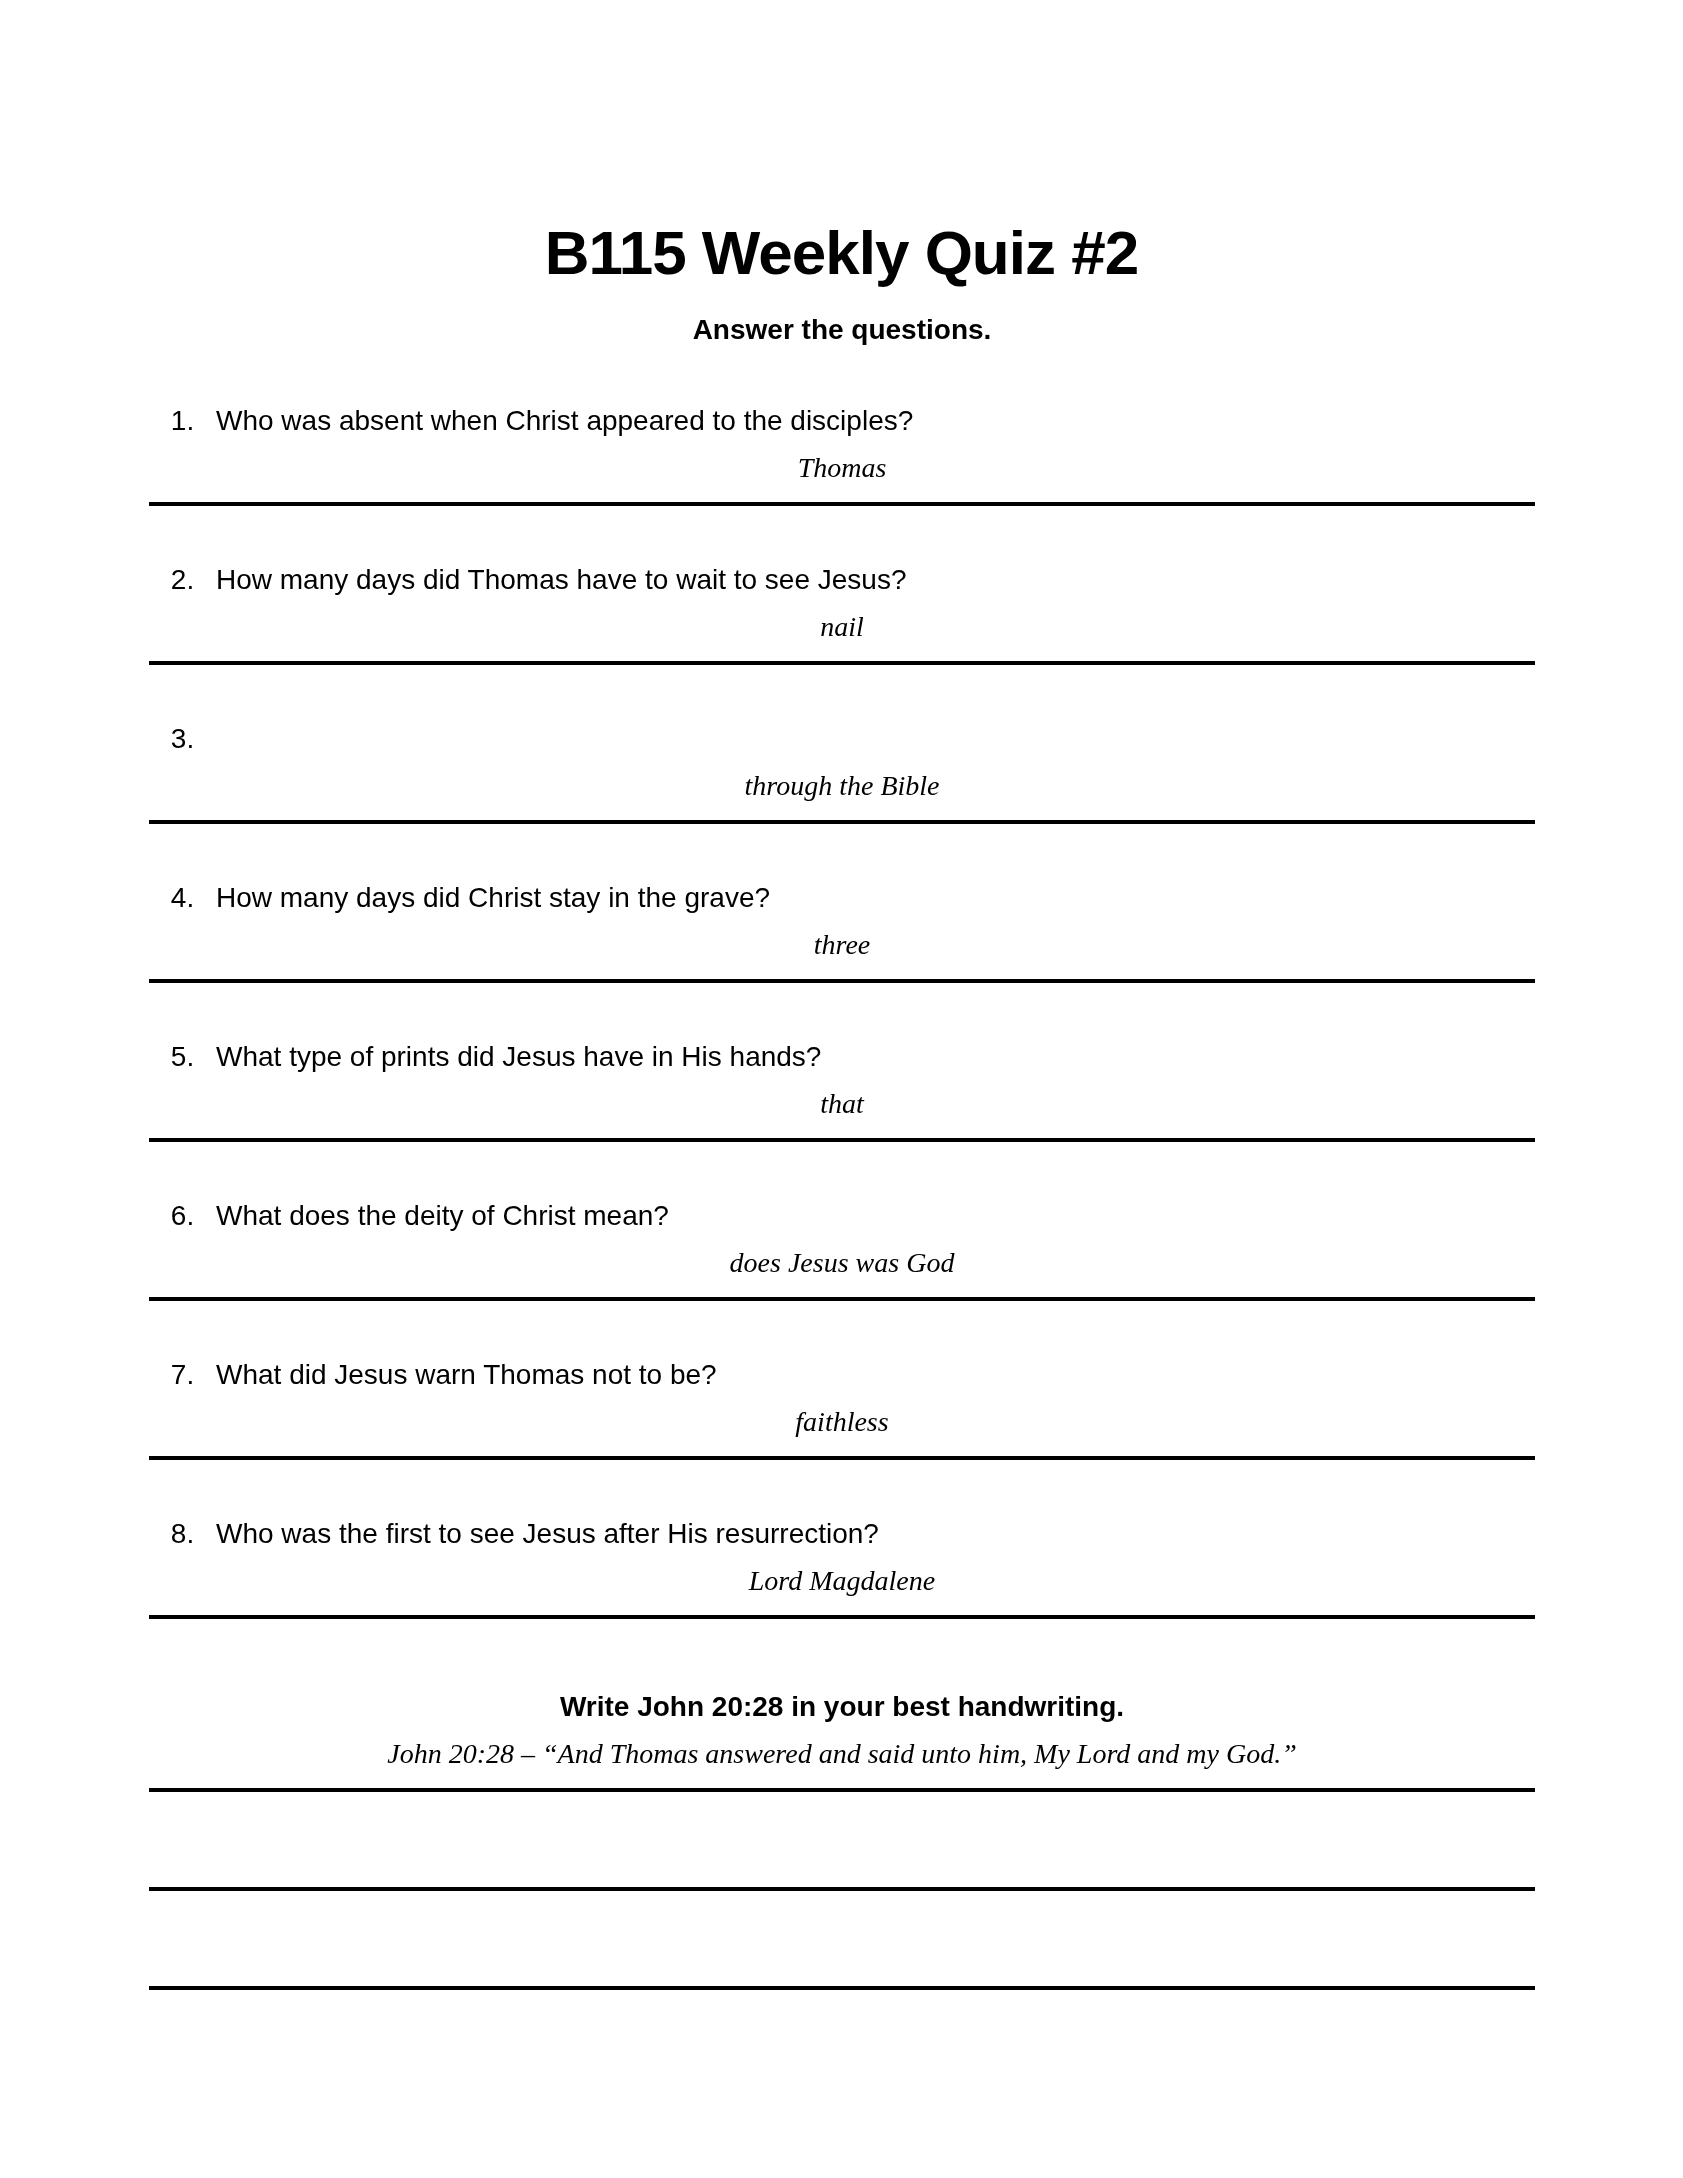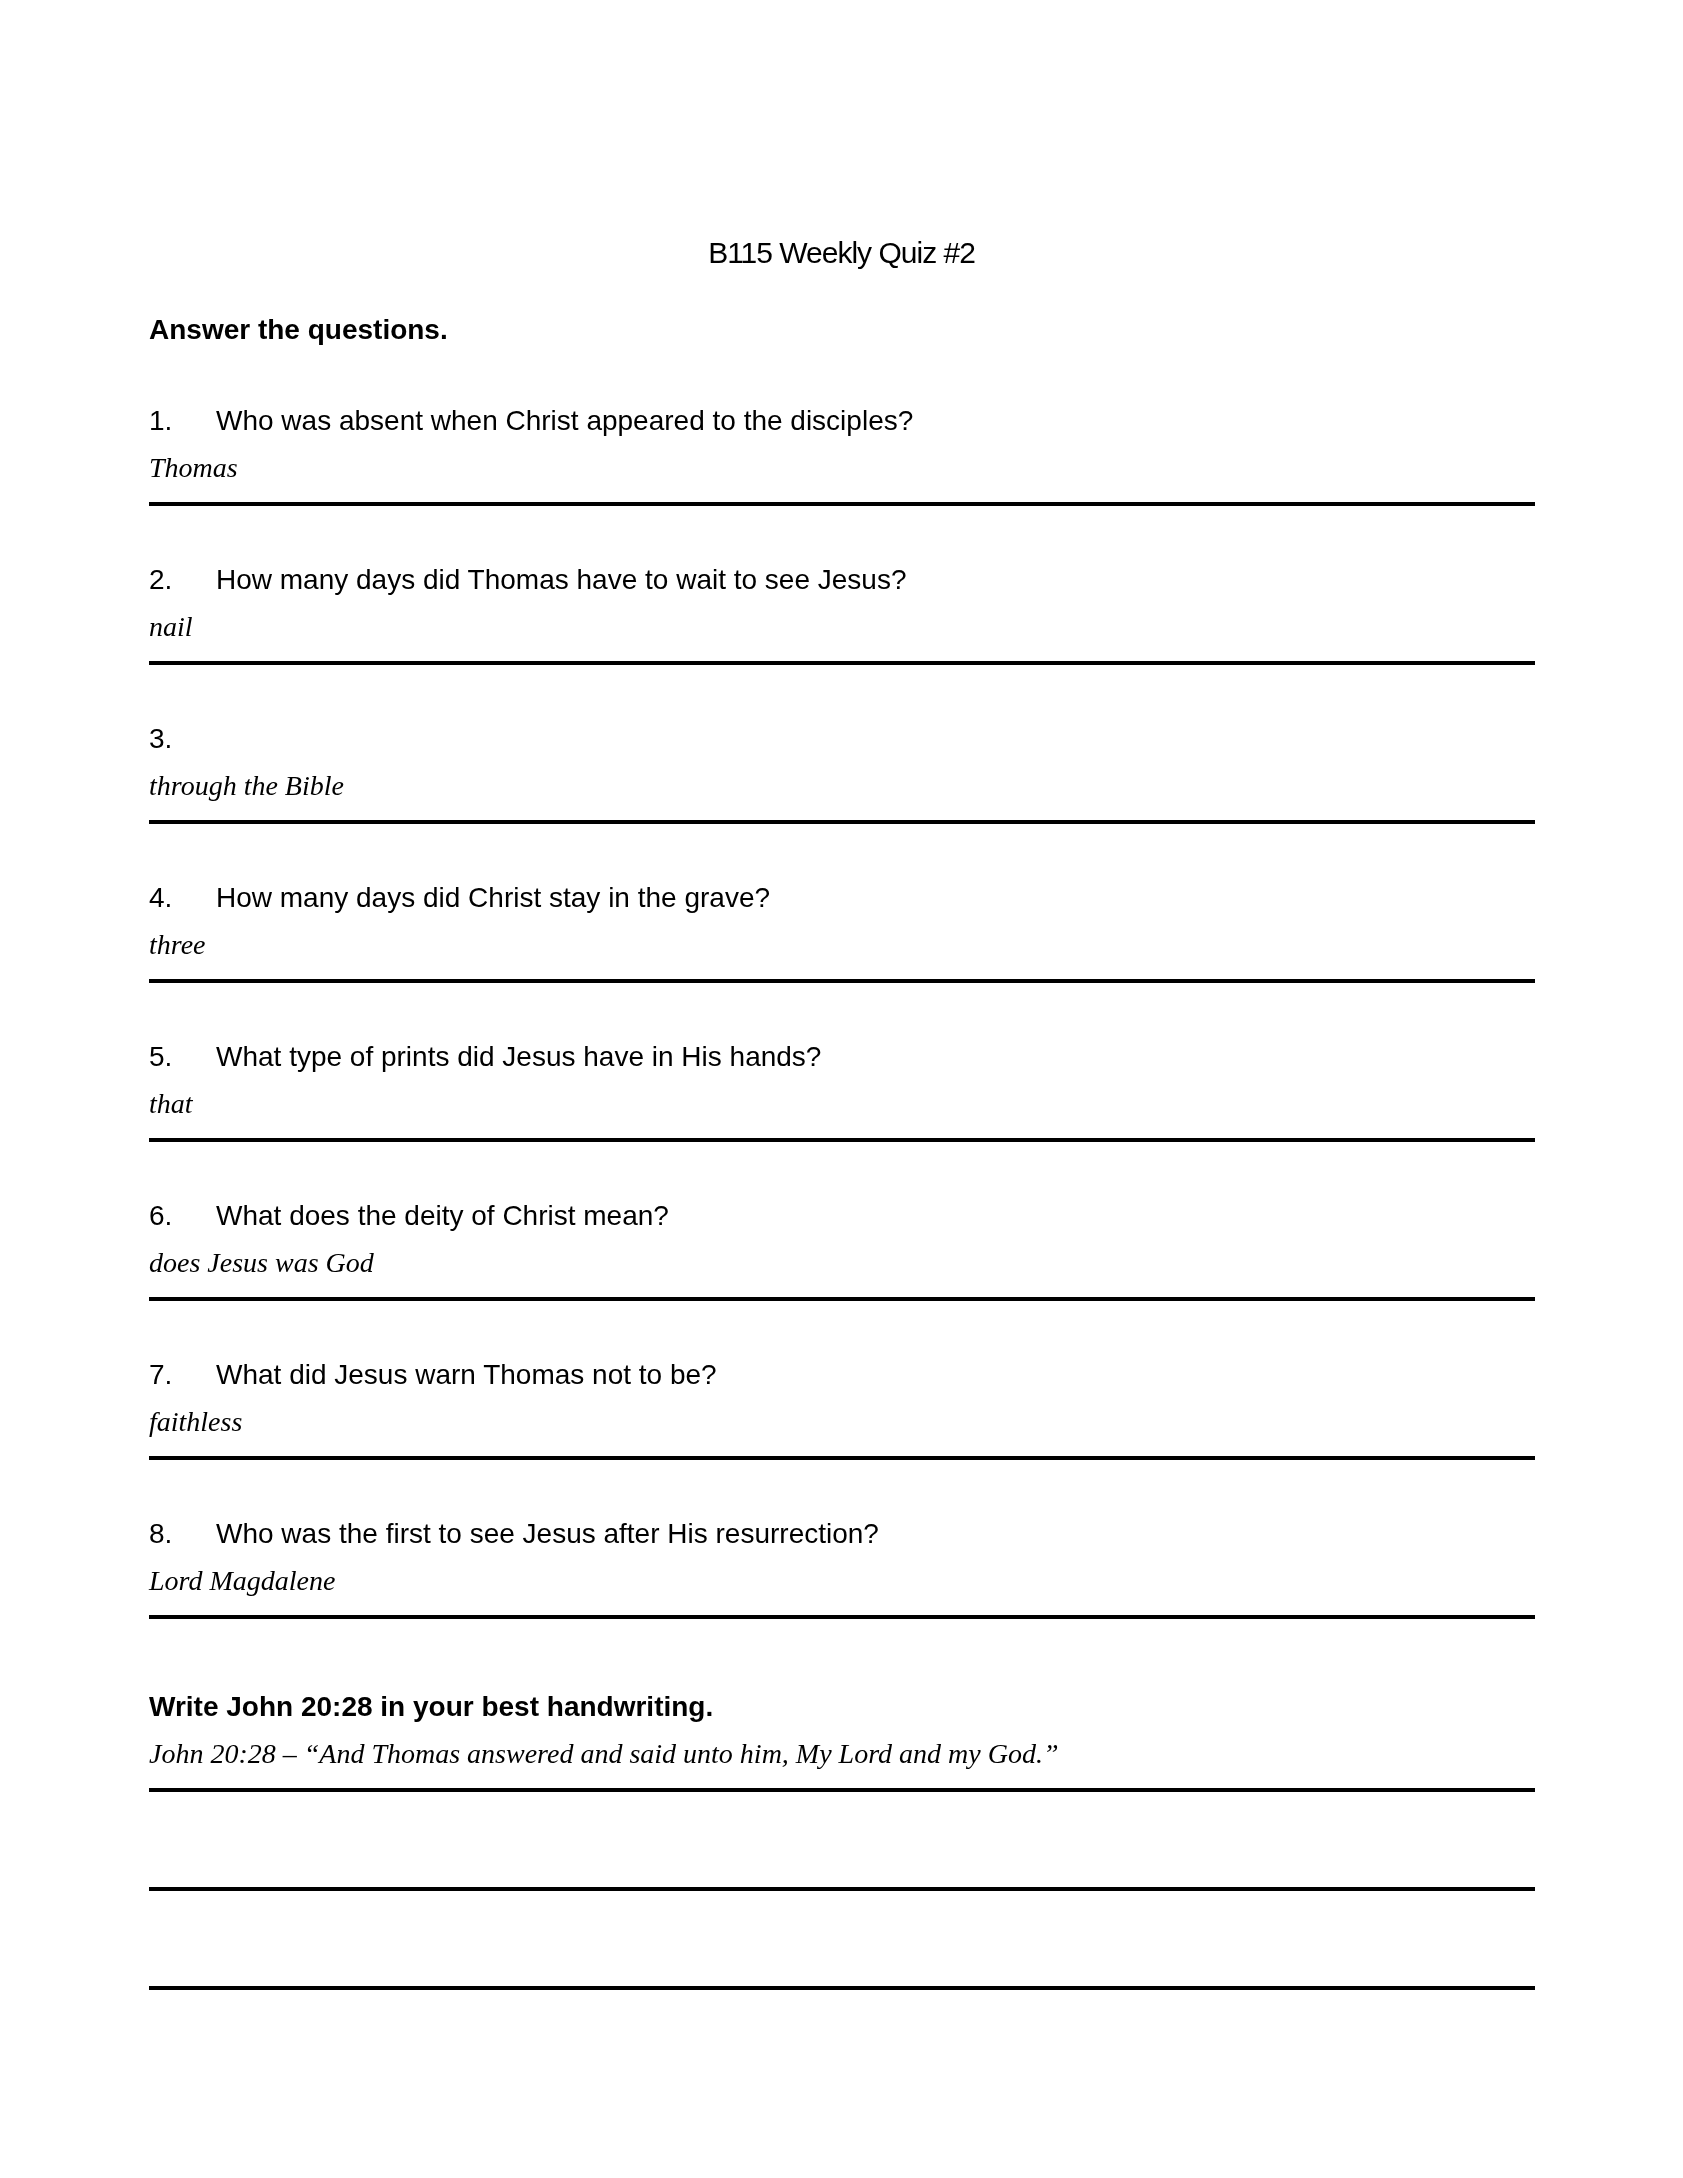--- a/index.html
+++ b/index.html
@@ -5,26 +5,26 @@
   html, body { margin: 0; padding: 0; background: #ffffff; }
   .page {
     position: relative;
     width: 1683px;
     height: 2178px;
     background: #ffffff;
     color: #000000;
     font-family: "Liberation Sans", sans-serif;
     overflow: hidden;
   }
-  .content { margin: 4px 149px; width: 1386px; }
+  .content { margin: 4px 149px; width: 1386px; text-align: center; }
   .title {
     padding-top: 226px;
     text-align: center;
-    font-weight: normal;
-    font-size: 30px;
+    font-weight: bold;
+    font-size: 62px;
     line-height: 53px;
     letter-spacing: -1px;
   }
   .instructions {
     margin-top: 34px;
     font-weight: bold;
     font-size: 28px;
     line-height: 34px;
   }
   .q-row {

